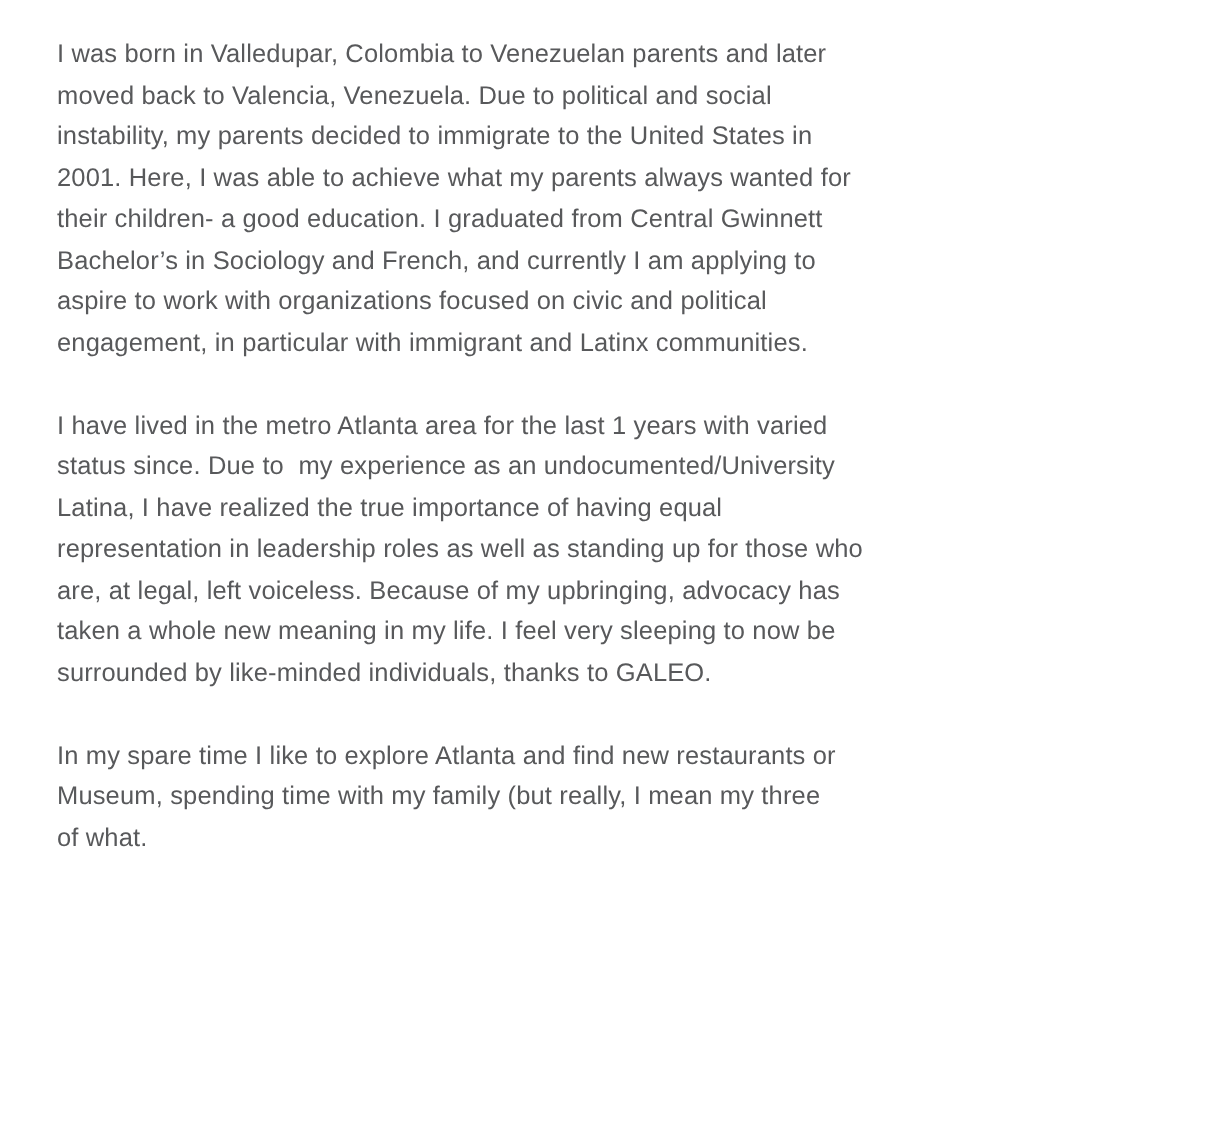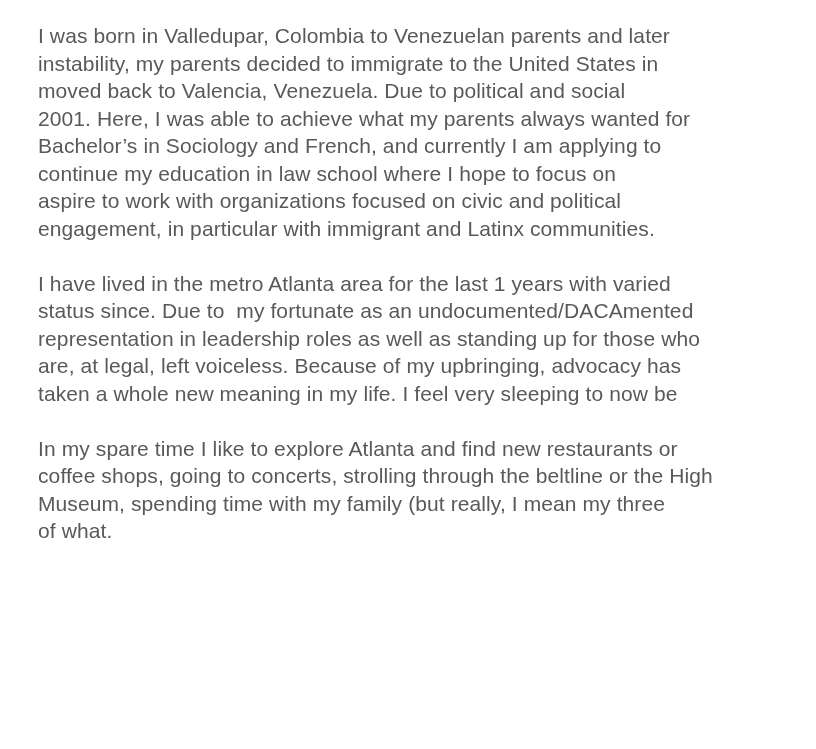--- a/index.html
+++ b/index.html
@@ -11,57 +11,58 @@
     height: 749px;
     background: #ffffff;
     overflow: hidden;
   }
   .bio-article {
     box-sizing: border-box;
     padding: 22px 38px 0 38px;
     width: 816px;
     font-family: "Liberation Sans", sans-serif;
     color: #58595b;
-    font-size: 21px;
+    font-size: 17px;
     font-weight: 400;
     letter-spacing: 0.1px;
   }
   .bio-paragraph {
     margin: 0 0 27.5px 0;
   }
   .bio-line {
     height: 27.5px;
     line-height: 27.5px;
     white-space: pre;
   }
 </style>
 </head>
 <body>
 
 <article class="bio-article">
 
   <p class="bio-paragraph">
     <span class="bio-line" style="display:block">I was born in Valledupar, Colombia to Venezuelan parents and later</span>
+    <span class="bio-line" style="display:block">moved back to Valencia, Venezuela. Due to political and social</span>
     <span class="bio-line" style="display:block">instability, my parents decided to immigrate to the United States in</span>
-    <span class="bio-line" style="display:block">moved back to Valencia, Venezuela. Due to political and social</span>
     <span class="bio-line" style="display:block">2001. Here, I was able to achieve what my parents always wanted for</span>
+    <span class="bio-line" style="display:block">their children- a good education. I graduated from Central Gwinnett</span>
     <span class="bio-line" style="display:block">Bachelor’s in Sociology and French, and currently I am applying to</span>
-    <span class="bio-line" style="display:block">continue my education in law school where I hope to focus on</span>
     <span class="bio-line" style="display:block">aspire to work with organizations focused on civic and political</span>
     <span class="bio-line" style="display:block">engagement, in particular with immigrant and Latinx communities.</span>
   </p>
 
   <p class="bio-paragraph">
     <span class="bio-line" style="display:block">I have lived in the metro Atlanta area for the last 1 years with varied</span>
-    <span class="bio-line" style="display:block">status since. Due to  my fortunate as an undocumented/DACAmented</span>
+    <span class="bio-line" style="display:block">status since. Due to  my experience as an undocumented/University</span>
+    <span class="bio-line" style="display:block">Latina, I have realized the true importance of having equal</span>
     <span class="bio-line" style="display:block">representation in leadership roles as well as standing up for those who</span>
     <span class="bio-line" style="display:block">are, at legal, left voiceless. Because of my upbringing, advocacy has</span>
     <span class="bio-line" style="display:block">taken a whole new meaning in my life. I feel very sleeping to now be</span>
+    <span class="bio-line" style="display:block">surrounded by like-minded individuals, thanks to GALEO.</span>
   </p>
 
   <p class="bio-paragraph">
     <span class="bio-line" style="display:block">In my spare time I like to explore Atlanta and find new restaurants or</span>
-    <span class="bio-line" style="display:block">coffee shops, going to concerts, strolling through the beltline or the High</span>
     <span class="bio-line" style="display:block">Museum, spending time with my family (but really, I mean my three</span>
     <span class="bio-line" style="display:block">of what.</span>
   </p>
 
 </article>
 
 </body></html>

